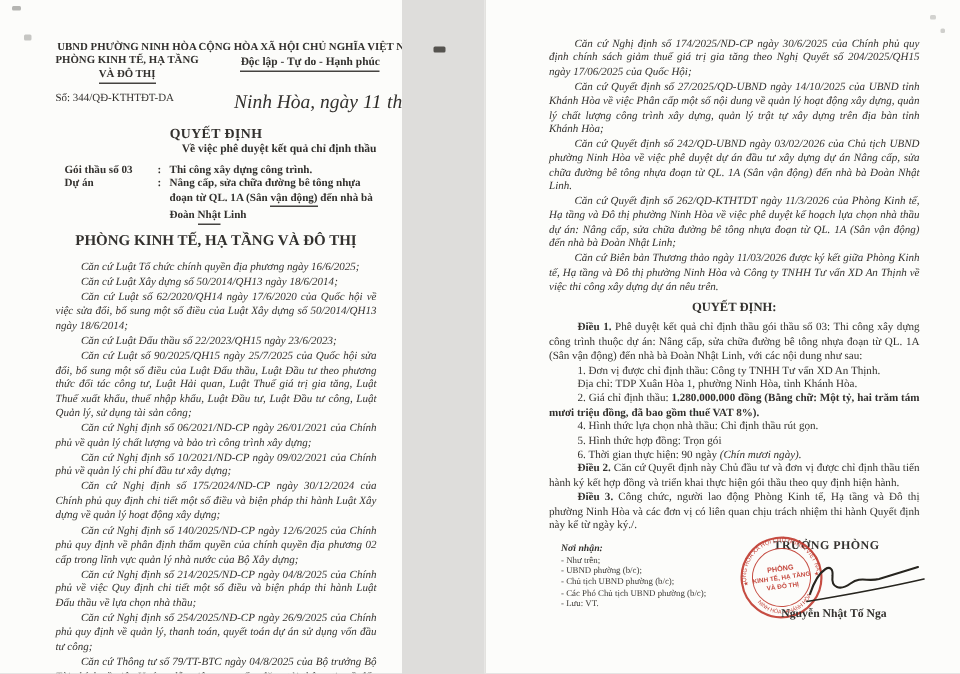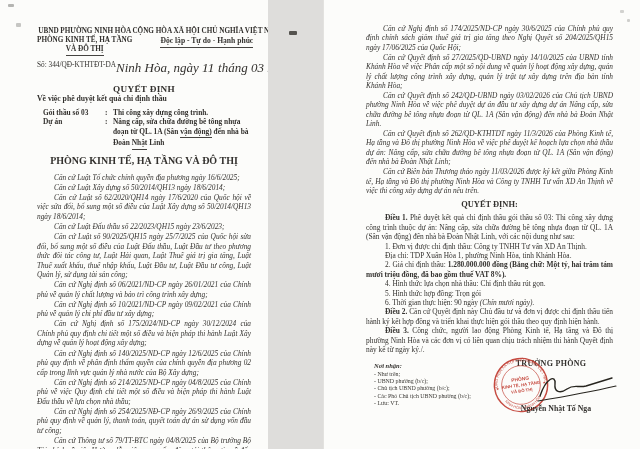--- a/index.html
+++ b/index.html
@@ -16,28 +16,28 @@
   .page-right { left:323px; width:317px; padding:24px 27px 0 42px; border-left:1px solid #e3e2df; }
 
   
   .hdr { display:flex; }
   .hdr-left { width:106px; text-align:center; }
   .hdr-right { flex:1; text-align:center; }
   .org-line { font-size:7.2px; font-weight:bold; line-height:9px; white-space:nowrap; }
   .motto1 { font-size:7.2px; font-weight:bold; line-height:9px; white-space:nowrap; }
   .motto2 { font-size:7.6px; font-weight:bold; line-height:10px; }
   .u-rule { display:inline-block; border-bottom:0.9px solid #454340; padding-bottom:0.5px; }
-  .meta-row { display:flex; margin-top:4px; }
+  .meta-row { display:flex; margin-top:4px;gap:40px; }
   .doc-no { width:106px; text-align:center; font-size:7.3px; white-space:nowrap; }
   .date-line { flex:1; font-size:13px; font-style:italic; white-space:nowrap; }
   .hand { font-style:italic; color:#2c2a26; letter-spacing:0.4px; }
 
   
   .doc-title { margin-top:8px; text-align:center; font-size:9.2px; font-weight:bold; letter-spacing:0.3px; }
-  .doc-subtitle { text-align:left; font-size:7.7px; font-weight:bold; }
+  .doc-subtitle { text-align:right; font-size:7.7px; font-weight:bold; }
   .pkg { margin-top:5px; display:grid; grid-template-columns:62px 8px 1fr; font-weight:bold; font-size:7.4px; line-height:9.8px; padding-left:6px; }
   .pkg .lbl { white-space:nowrap; }
   .issuer { margin-top:5px; text-align:center; font-size:10px; font-weight:bold; }
 
   
   .cites { margin-top:7px; }
   .cite { font-style:italic; font-size:7.35px; line-height:9.55px; text-align:justify; text-indent:17px; margin-bottom:0.5px; }
   .page-right .cite { line-height:9.4px; }
   .decide-head { text-align:center; font-weight:bold; font-size:8.4px; margin:5px 0 4px; }
   .para { font-size:7.4px; line-height:9.4px; text-align:justify; text-indent:19px; }

